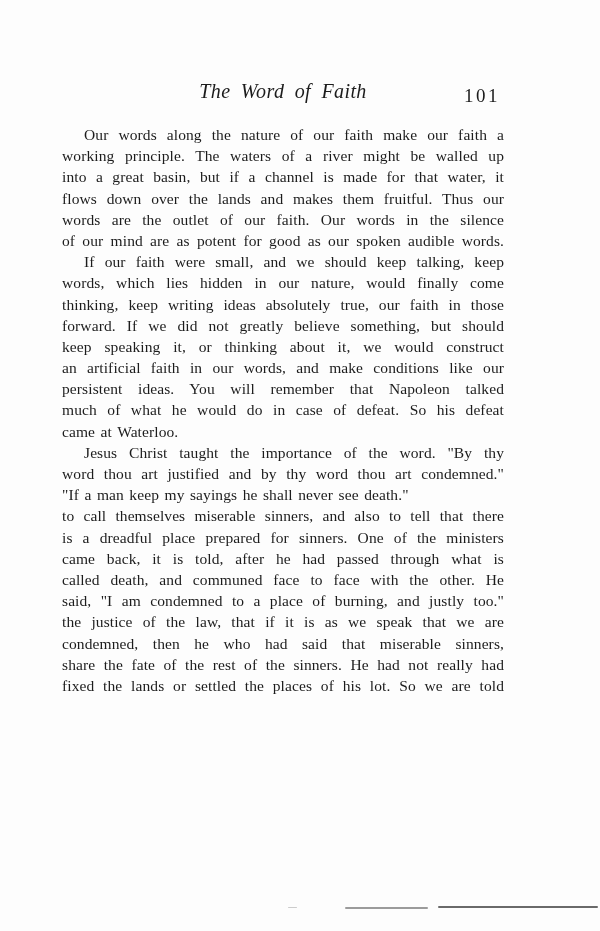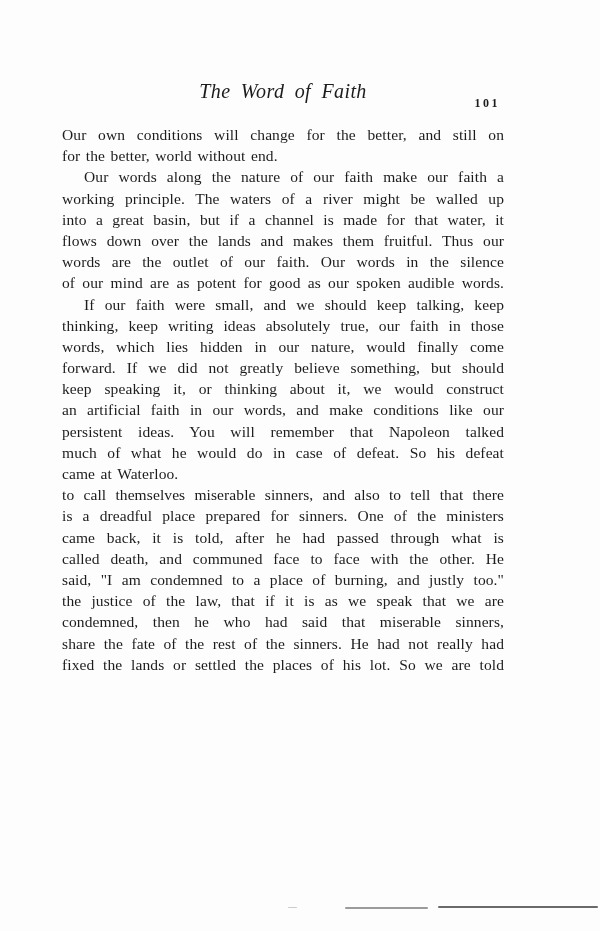--- a/index.html
+++ b/index.html
@@ -32,23 +32,23 @@
     display: block;
     text-align: center;
     font-style: italic;
     font-size: 20px;
     word-spacing: 5px;
     letter-spacing: 0.4px;
   }
   .page-number {
     position: absolute;
     right: 4px;
-    top: 12px;
-    font-size: 12px;
-    font-weight: 700;
+    top: 4px;
+    font-size: 19px;
+    font-weight: 400;
     letter-spacing: 2.5px;
     font-variant-numeric: oldstyle-nums;
   }
   
   .text-block {
     position: absolute;
     left: 62px;
     top: 124px;
     width: 442px;
   }
@@ -84,41 +84,42 @@
 
 <div class="page">
 
   <div class="running-header">
     <span class="running-title">The Word of Faith</span>
     <span class="page-number">101</span>
   </div>
 
   <div class="text-block" id="text-block">
       <div class="paragraph">
-        <div class="line">Our own conditions will change for the better, and still on</div>
-        <div class="line line-last">for the better, world without end.</div>
-      </div>
-      <div class="paragraph">
         <div class="line indent">Our words along the nature of our faith make our faith a</div>
         <div class="line">working principle.  The waters of a river might be walled up</div>
         <div class="line">into a great basin, but if a channel is made for that water, it</div>
         <div class="line">flows down over the lands and makes them fruitful.  Thus our</div>
         <div class="line">words are the outlet of our faith.  Our words in the silence</div>
         <div class="line">of our mind are as potent for good as our spoken audible words.</div>
       </div>
       <div class="paragraph">
         <div class="line indent">If our faith were small, and we should keep talking, keep</div>
+        <div class="line">words, which lies hidden in our nature, would finally come</div>
         <div class="line">thinking, keep writing ideas absolutely true, our faith in those</div>
-        <div class="line">words, which lies hidden in our nature, would finally come</div>
         <div class="line">forward.  If we did not greatly believe something, but should</div>
         <div class="line">keep speaking it, or thinking about it, we would construct</div>
         <div class="line">an artificial faith in our words, and make conditions like our</div>
         <div class="line">persistent ideas.  You will remember that Napoleon talked</div>
         <div class="line">much of what he would do in case of defeat.  So his defeat</div>
         <div class="line line-last">came at Waterloo.</div>
+      </div>
+      <div class="paragraph">
+        <div class="line indent">Jesus Christ taught the importance of the word.  "By thy</div>
+        <div class="line">word thou art justified and by thy word thou art condemned."</div>
+        <div class="line line-last">"If a man keep my sayings he shall never see death."</div>
       </div>
       <div class="paragraph">
         <div class="line">to call themselves miserable sinners, and also to tell that there</div>
         <div class="line">is a dreadful place prepared for sinners.  One of the ministers</div>
         <div class="line">came back, it is told, after he had passed through what is</div>
         <div class="line">called death, and communed face to face with the other.  He</div>
         <div class="line">said, "I am condemned to a place of burning, and justly too."</div>
         <div class="line">the justice of the law, that if it is as we speak that we are</div>
         <div class="line">condemned, then he who had said that miserable sinners,</div>
         <div class="line">share the fate of the rest of the sinners.  He had not really had</div>

